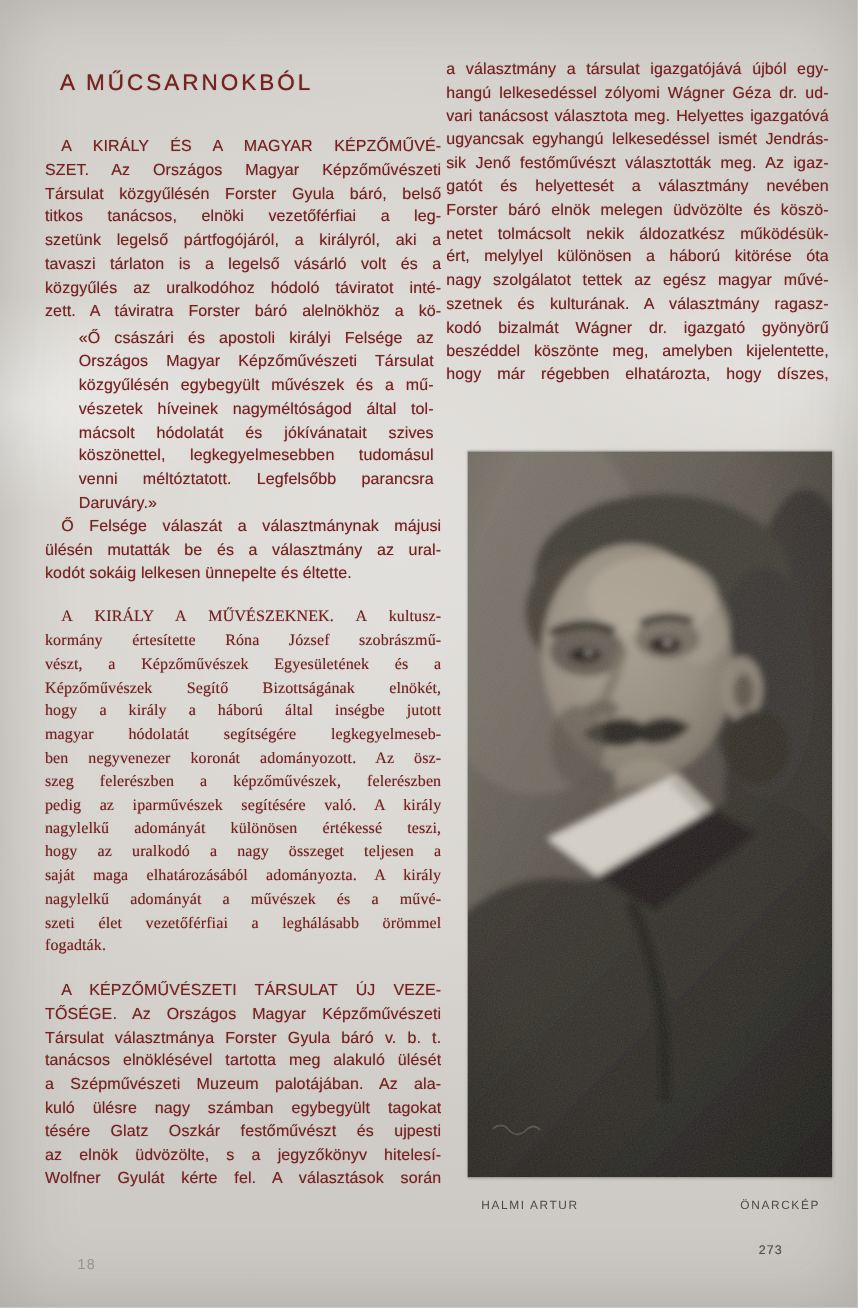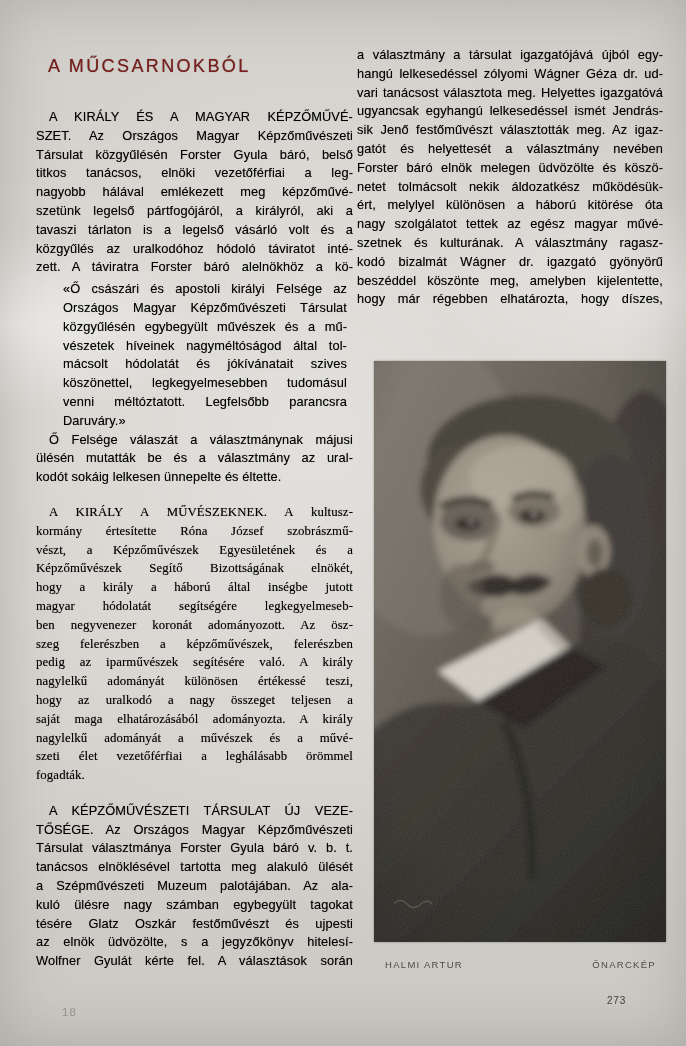--- a/index.html
+++ b/index.html
@@ -20,21 +20,21 @@
   .page-title {
     position:absolute; left:48px; top:56px;
     font-size:18px; letter-spacing:2.4px; color:#7f1d1d;
     text-shadow:0 0 0.8px rgba(65,63,57,0.85);
   }
   .col { position:absolute; }
   .col-left  { left:36px;  top:108px; width:317px; }
   .col-right { left:357px; top:46px;  width:306px; }
   .tline {
     font-size:12.8px; line-height:18.8px; height:18.8px; overflow:hidden;
-    color:#000000; letter-spacing:0.1px;
+    color:#7f1d1d; letter-spacing:0.1px;
     text-align:justify; text-align-last:justify; -moz-text-align-last:justify;
     text-shadow:0 0 0.7px rgba(54,52,47,0.55);
   }
   .tline.last { text-align-last:left; -moz-text-align-last:left; }
   .para.indent-first .tline:first-child { text-indent:13px; }
   .quote { margin:3px 0 0 27px; width:284px; }
   .gap-s2 { margin-top:16px;font-family:Liberation Serif, serif; }
   .gap-s3 { margin-top:17px; }
   .photo {
     position:absolute; left:374px; top:361px; width:292px; height:581px;
@@ -63,21 +63,20 @@
 <div class="paper"></div>
 
 <div class="page-title">A MŰCSARNOKBÓL</div>
 
 <div class="col col-left">
   <div class="para indent-first">
       <div class="tline">A KIRÁLY ÉS A MAGYAR KÉPZŐMŰVÉ-</div>
       <div class="tline">SZET. Az Országos Magyar Képzőművészeti</div>
       <div class="tline">Társulat közgyűlésén Forster Gyula báró, belső</div>
       <div class="tline">titkos tanácsos, elnöki vezetőférfiai a leg-</div>
-      <div class="tline">nagyobb hálával emlékezett meg képzőművé-</div>
       <div class="tline">szetünk legelső pártfogójáról, a királyról, aki a</div>
       <div class="tline">tavaszi tárlaton is a legelső vásárló volt és a</div>
       <div class="tline">közgyűlés az uralkodóhoz hódoló táviratot inté-</div>
       <div class="tline">zett. A táviratra Forster báró alelnökhöz a kö-</div>
     </div>
   <div class="para quote">
       <div class="tline">«Ő császári és apostoli királyi Felsége az</div>
       <div class="tline">Országos Magyar Képzőművészeti Társulat</div>
       <div class="tline">közgyűlésén egybegyült művészek és a mű-</div>
       <div class="tline">vészetek híveinek nagyméltóságod által tol-</div>

